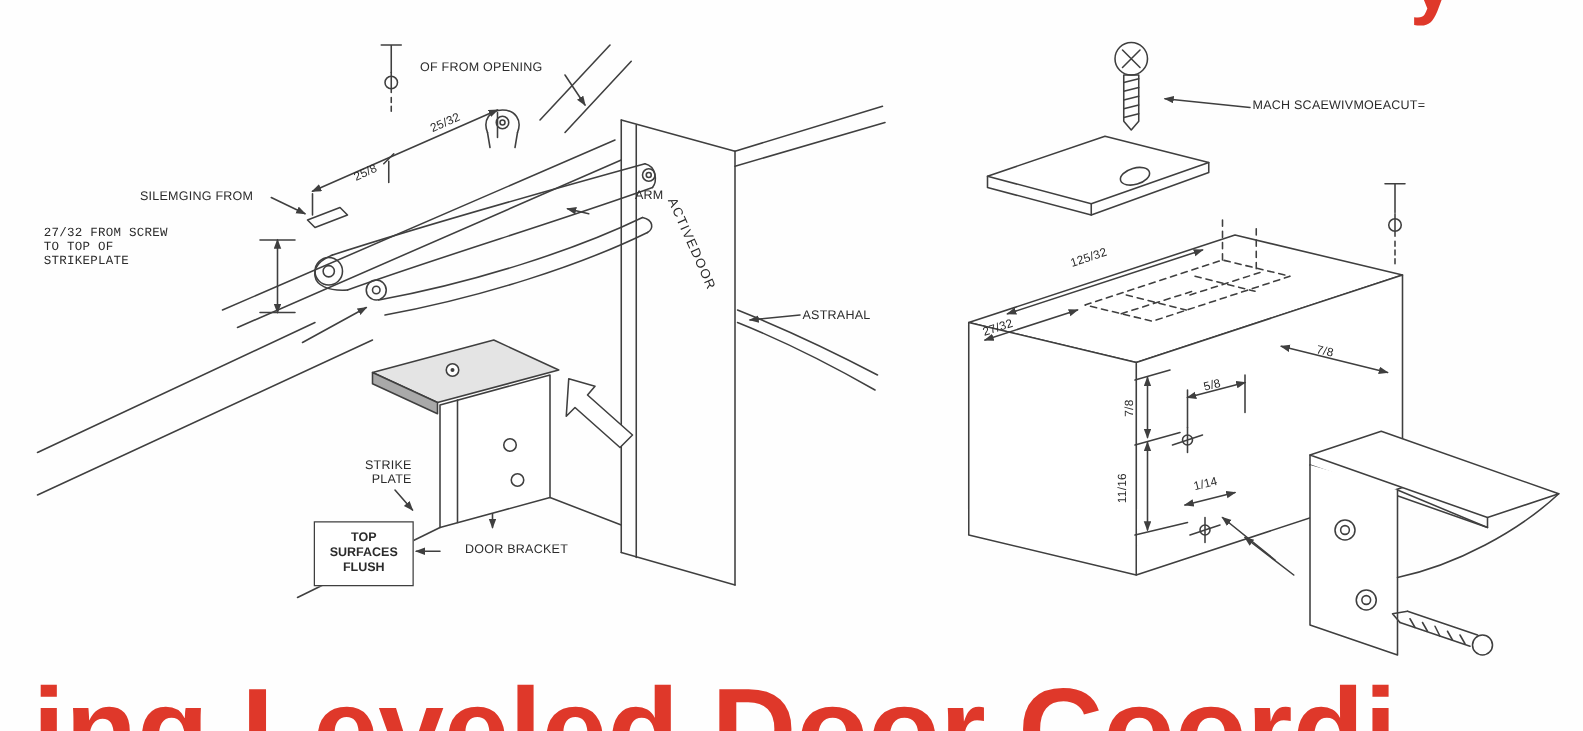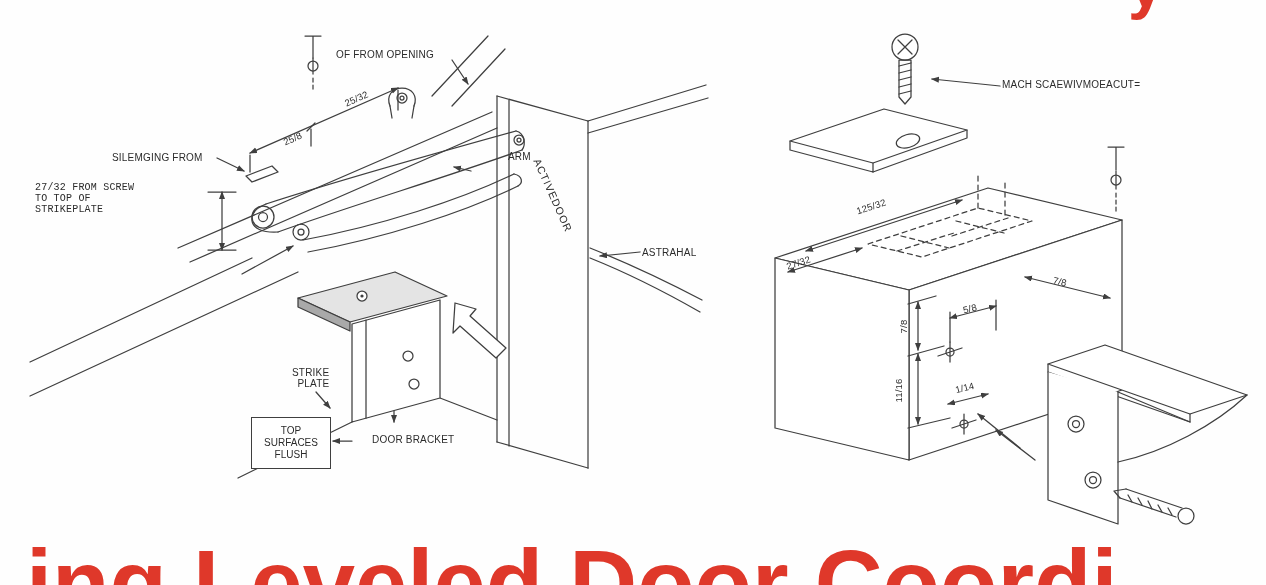--- a/index.html
+++ b/index.html
@@ -218,21 +218,21 @@
   <div class="lbl dim rot" style="left:283px;top:133px;transform:rotate(-24deg);">25/8</div>
   <div class="lbl" style="left:112px;top:152px;">SILEMGING FROM</div>
   <div class="lbl" style="left:35px;top:182px;font-family:Liberation Mono, monospace;">27/32 FROM SCREW
 TO TOP OF
 STRIKEPLATE</div>
   <div class="lbl" style="left:472px;top:151px;margin-left:36px;">ARM</div>
   <div class="lbl rot" style="left:513px;top:190px;font-size:10.5px;letter-spacing:1px;transform:rotate(66deg);">ACTIVEDOOR</div>
   <div class="lbl" style="left:642px;top:247px;">ASTRAHAL</div>
   <div class="lbl" style="left:292px;top:367px;text-align:right;">STRIKE
 PLATE</div>
-  <div class="boxed" style="left:251px;top:417px;width:78px;height:50px;">TOP
+  <div class="boxed" style="left:251px;top:417px;width:78px;height:50px;font-weight:bold;">TOP
 SURFACES
 FLUSH</div>
   <div class="lbl" style="left:356px;top:434px;margin-left:16px;">DOOR BRACKET</div>
 
   <div class="lbl" style="left:1002px;top:79px;">MACH SCAEWIVMOEACUT=</div>
   <div class="lbl dim rot" style="left:856px;top:201px;transform:rotate(-18deg);">125/32</div>
   <div class="lbl dim rot" style="left:786px;top:257px;transform:rotate(-18deg);">27/32</div>
   <div class="lbl dim rot" style="left:1053px;top:276px;transform:rotate(13deg);">7/8</div>
   <div class="lbl dim rot" style="left:897px;top:321px;transform:rotate(-90deg);">7/8</div>
   <div class="lbl dim rot" style="left:886px;top:385px;transform:rotate(-90deg);">11/16</div>

